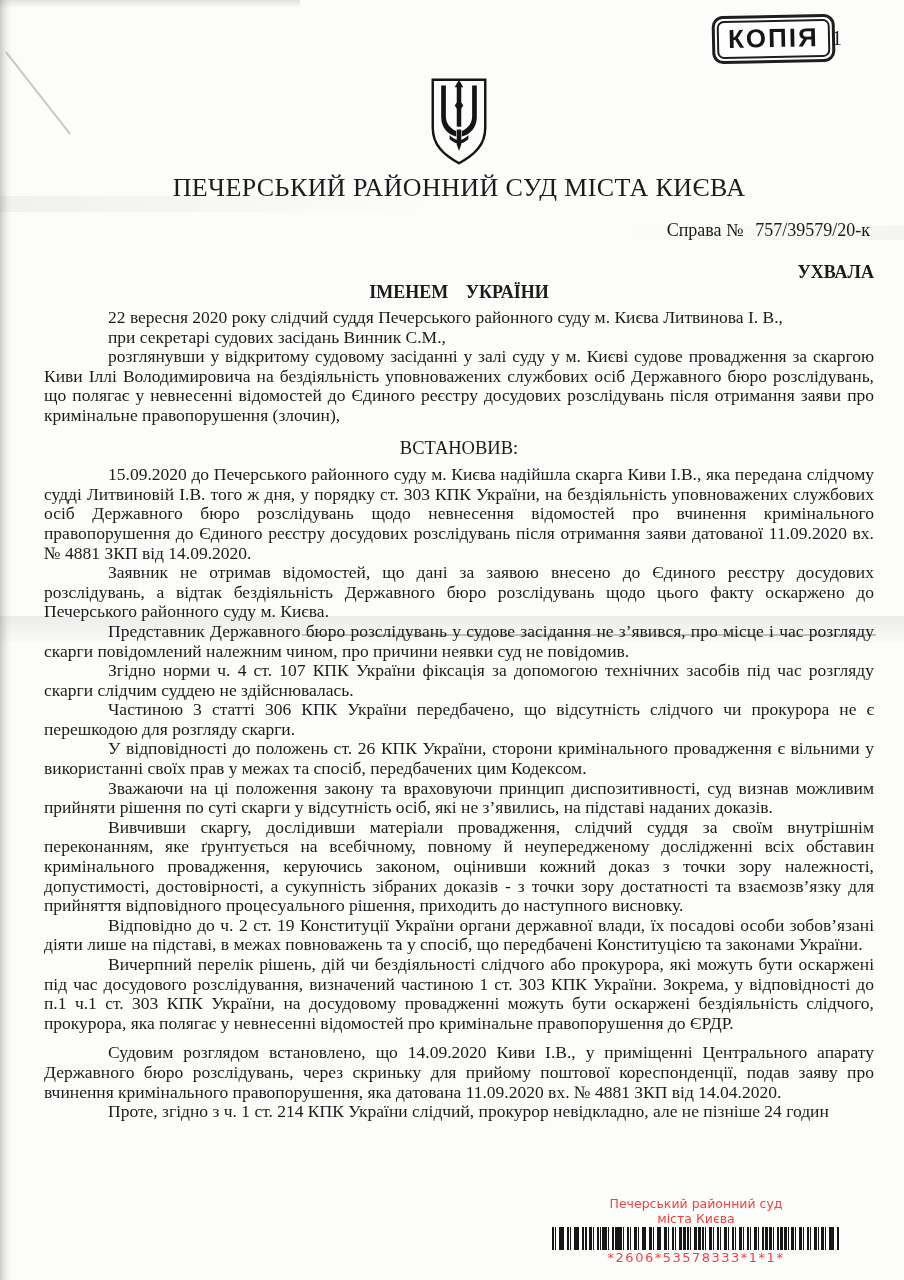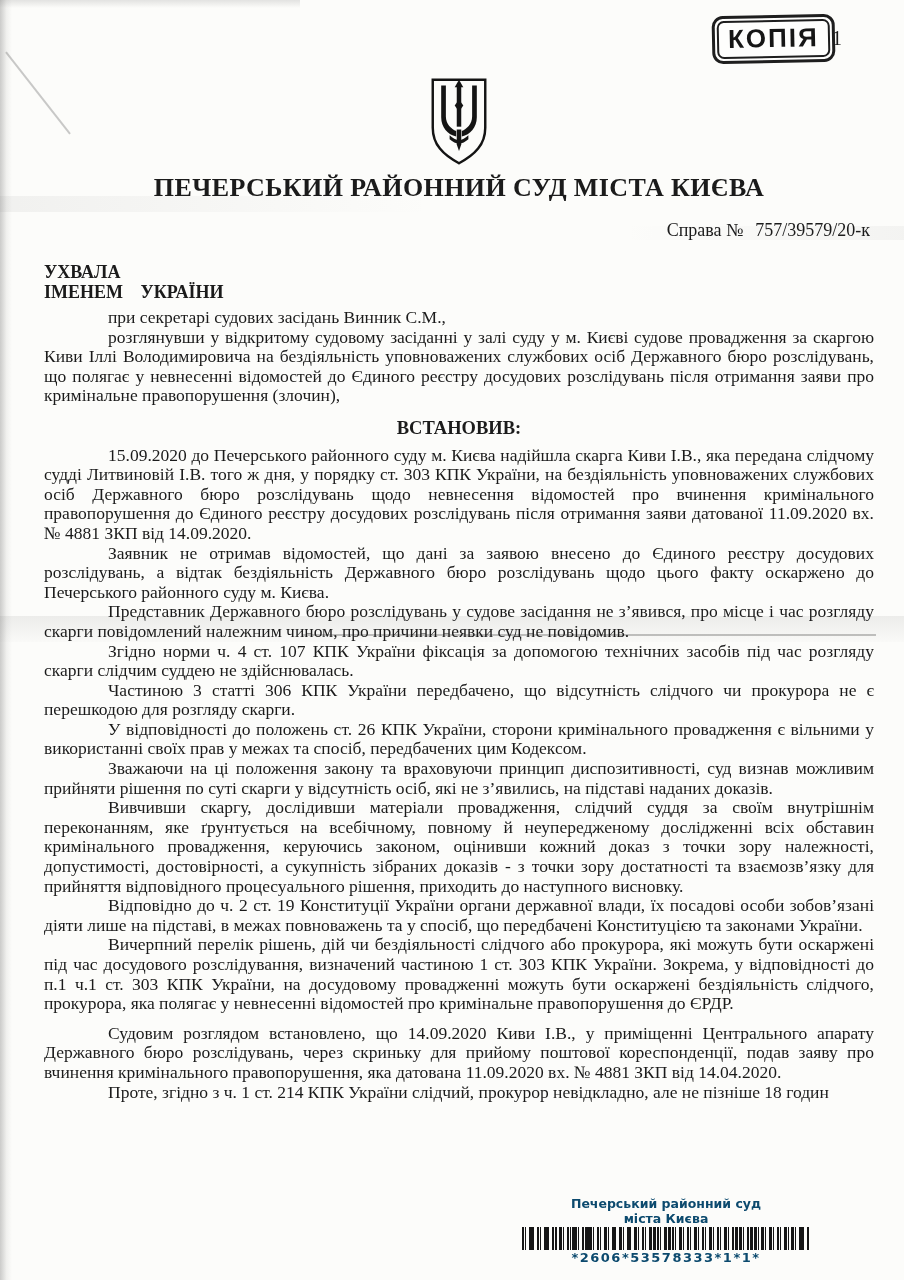--- a/index.html
+++ b/index.html
@@ -31,34 +31,34 @@
   }
   .stamp-inner {
     border:2px solid #1e1e1e; border-radius:7px; padding:1px 9px 2px;
     font-family:"Liberation Sans","DejaVu Sans",sans-serif;
     font-weight:bold; font-size:26px; letter-spacing:2px; color:#161616;
   }
   .page-number { position:absolute; left:832px; top:27px; font-size:20px; }
   
   .content { position:absolute; top:0; left:44px; width:830px; }
   .emblem { display:block; margin:76px auto 0; }
-  .court-title { text-align:center; font-weight:bold; font-size:26px; letter-spacing:.4px; margin-top:5px; }
+  .court-title { text-align:center; font-weight:normal; font-size:26px; letter-spacing:.4px; margin-top:5px; }
   .case-line { text-align:right; font-size:18px; margin-top:17px; padding-right:4px; }
   .case-line .num { margin-left:12px; }
-  .uhvala { text-align:left; font-weight:bold; font-size:18px; line-height:20px; margin-top:21px; }
-  .imenem { text-align:left; font-weight:bold; font-size:18px; line-height:20px; word-spacing:13px; }
+  .uhvala { text-align:right; font-weight:bold; font-size:18px; line-height:20px; margin-top:21px; }
+  .imenem { text-align:center; font-weight:bold; font-size:18px; line-height:20px; word-spacing:13px; }
   .body-text { margin-top:6px; font-size:17.5px; line-height:19.6px; }
   .para { text-align:justify; text-indent:64px; }
   .line { text-indent:64px; }
-  .vstanoviv { text-align:center; font-weight:bold; font-size:18.5px; margin:13px 0 7px; }
+  .vstanoviv { text-align:center; font-weight:normal; font-size:18.5px; margin:13px 0 7px; }
   .gap-top { margin-top:10px; }
   
-  .footer { position:absolute; top:1196px; left:666px; transform:translateX(-50%);
+  .footer { position:absolute; top:1196px; left:696px; transform:translateX(-50%);
     width:360px; text-align:center;
-    font-family:"DejaVu Sans","Liberation Sans",sans-serif; color:#0c4a6e;font-weight:bold; }
+    font-family:"DejaVu Sans","Liberation Sans",sans-serif; color:#ef4444; }
   .footer-label { font-size:12.5px; line-height:15px; }
   .barcode { width:288px; height:23px; margin:1px auto 0; background:
     repeating-linear-gradient(90deg,#161616 0 2px,rgba(0,0,0,0) 2px 3px,#161616 3px 4px,rgba(0,0,0,0) 4px 7px,#161616 7px 10px,rgba(0,0,0,0) 10px 11px,#161616 11px 12px,rgba(0,0,0,0) 12px 15px),
     repeating-linear-gradient(90deg,rgba(0,0,0,0) 0 9px,#161616 9px 11px,rgba(0,0,0,0) 11px 23px,#161616 23px 26px,rgba(0,0,0,0) 26px 34px,#161616 34px 35px,rgba(0,0,0,0) 35px 41px);
   }
   .barcode-text { font-size:13px; letter-spacing:1.5px; margin-top:0; }
 </style>
 </head>
 <body>
 
@@ -95,37 +95,38 @@
     <div class="court-title">ПЕЧЕРСЬКИЙ РАЙОННИЙ СУД МІСТА КИЄВА</div>
 
     <div class="case-line">
       <span>Справа №</span><span class="num">757/39579/20-к</span>
     </div>
 
     <div class="uhvala">УХВАЛА</div>
     <div class="imenem">ІМЕНЕМ УКРАЇНИ</div>
 
     <div class="body-text">
+      <div class="line">22 вересня 2020 року слідчий суддя Печерського районного суду м. Києва Литвинова І. В.,</div>
       <div class="line">при секретарі судових засідань Винник С.М.,</div>
       <div class="para">розглянувши у відкритому судовому засіданні у залі суду у м. Києві судове провадження за скаргою Киви Іллі Володимировича на бездіяльність уповноважених службових осіб Державного бюро розслідувань, що полягає у невнесенні відомостей до Єдиного реєстру досудових розслідувань після отримання заяви про кримінальне правопорушення (злочин),</div>
 
       <div class="vstanoviv">ВСТАНОВИВ:</div>
 
       <div class="para">15.09.2020 до Печерського районного суду м. Києва надійшла скарга Киви І.В., яка передана слідчому судді Литвиновій І.В. того ж дня, у порядку ст. 303 КПК України, на бездіяльність уповноважених службових осіб Державного бюро розслідувань щодо невнесення відомостей про вчинення кримінального правопорушення до Єдиного реєстру досудових розслідувань після отримання заяви датованої 11.09.2020 вх. № 4881 ЗКП від 14.09.2020.</div>
       <div class="para">Заявник не отримав відомостей, що дані за заявою внесено до Єдиного реєстру досудових розслідувань, а відтак бездіяльність Державного бюро розслідувань щодо цього факту оскаржено до Печерського районного суду м. Києва.</div>
       <div class="para">Представник Державного бюро розслідувань у судове засідання не з’явився, про місце і час розгляду скарги повідомлений належним чином, про причини неявки суд не повідомив.</div>
       <div class="para">Згідно норми ч. 4 ст. 107 КПК України фіксація за допомогою технічних засобів під час розгляду скарги слідчим суддею не здійснювалась.</div>
       <div class="para">Частиною 3 статті 306 КПК України передбачено, що відсутність слідчого чи прокурора не є перешкодою для розгляду скарги.</div>
       <div class="para">У відповідності до положень ст. 26 КПК України, сторони кримінального провадження є вільними у використанні своїх прав у межах та спосіб, передбачених цим Кодексом.</div>
       <div class="para">Зважаючи на ці положення закону та враховуючи принцип диспозитивності, суд визнав можливим прийняти рішення по суті скарги у відсутність осіб, які не з’явились, на підставі наданих доказів.</div>
       <div class="para">Вивчивши скаргу, дослідивши матеріали провадження, слідчий суддя за своїм внутрішнім переконанням, яке ґрунтується на всебічному, повному й неупередженому дослідженні всіх обставин кримінального провадження, керуючись законом, оцінивши кожний доказ з точки зору належності, допустимості, достовірності, а сукупність зібраних доказів - з точки зору достатності та взаємозв’язку для прийняття відповідного процесуального рішення, приходить до наступного висновку.</div>
       <div class="para">Відповідно до ч. 2 ст. 19 Конституції України органи державної влади, їх посадові особи зобов’язані діяти лише на підставі, в межах повноважень та у спосіб, що передбачені Конституцією та законами України.</div>
       <div class="para">Вичерпний перелік рішень, дій чи бездіяльності слідчого або прокурора, які можуть бути оскаржені під час досудового розслідування, визначений частиною 1 ст. 303 КПК України. Зокрема, у відповідності до п.1 ч.1 ст. 303 КПК України, на досудовому провадженні можуть бути оскаржені бездіяльність слідчого, прокурора, яка полягає у невнесенні відомостей про кримінальне правопорушення до ЄРДР.</div>
       <div class="para gap-top">Судовим розглядом встановлено, що 14.09.2020 Киви І.В., у приміщенні Центрального апарату Державного бюро розслідувань, через скриньку для прийому поштової кореспонденції, подав заяву про вчинення кримінального правопорушення, яка датована 11.09.2020 вх. № 4881 ЗКП від 14.04.2020.</div>
-      <div class="para">Проте, згідно з ч. 1 ст. 214 КПК України слідчий, прокурор невідкладно, але не пізніше 18 годин</div>
+      <div class="para">Проте, згідно з ч. 1 ст. 214 КПК України слідчий, прокурор невідкладно, але не пізніше 24 годин</div>
     </div>
   </div>
 
   <div class="footer">
     <div class="footer-label">Печерський районний суд</div>
     <div class="footer-label">міста Києва</div>
     <div class="barcode"></div>
     <div class="barcode-text">*2606*53578333*1*1*</div>
   </div>
 

